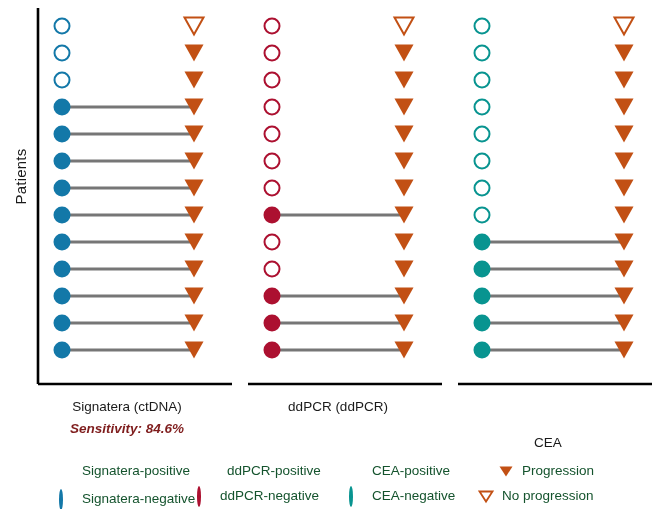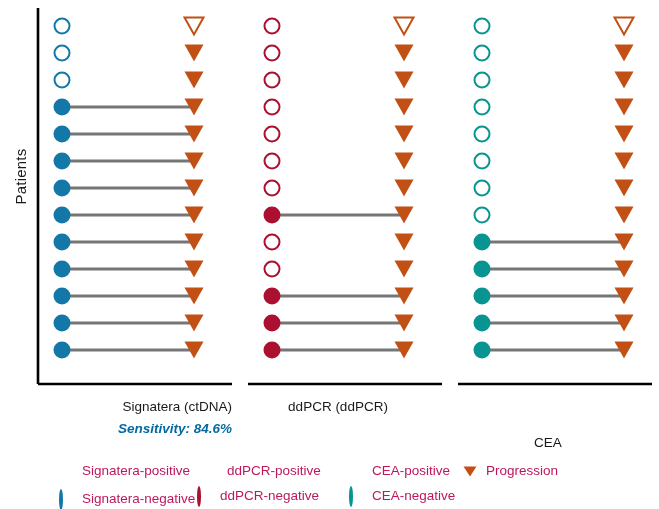--- a/index.html
+++ b/index.html
@@ -55,41 +55,41 @@
     font-weight: 400;
     color: #1a1a1a;
     white-space: nowrap;
   }
   .panel-caption .sens {
     display: block;
     margin-top: 8px;
     font-size: 13.5px;
     font-weight: bold;
     font-style: italic;
-    color: #0369a1;
+    color: #7f1d1d;
     white-space: nowrap;
   }
   
   .legend {
     position: absolute;
     left: 0;
     top: 455px;
     width: 659px;
     height: 54px;
   }
   .legend-item {
     position: absolute;
     display: flex;
     align-items: center;
     height: 20px;
     white-space: nowrap;
   }
   .legend-item .lg-label {
     font-size: 13.5px;
-    color: #be185d;
+    color: #14532d;
     margin-left: 8px;
     line-height: 1;
   }
   .sym {
     width: 16px;
     height: 16px;
     flex: 0 0 16px;
     position: relative;
   }
   .sym-dot {
@@ -294,21 +294,21 @@
           <polygon points="614.5,314.5 633.5,314.5 624,331.5" fill="#c25014" stroke="#c25014" stroke-width="0" stroke-linejoin="miter"></polygon>
         </g>
         <g>
           <line x1="489.5" y1="350" x2="626" y2="350" stroke="#767676" stroke-width="3"></line>
           <circle cx="482" cy="350" r="8.5" fill="#089490" stroke="#089490" stroke-width="0"></circle>
           <polygon points="614.5,341.5 633.5,341.5 624,358.5" fill="#c25014" stroke="#c25014" stroke-width="0" stroke-linejoin="miter"></polygon>
         </g>
       </g>
     </svg>
 
-  <div class="panel-caption" id="caption-0" style="left:22px; top:400px; width:210px;text-align:right;">
+  <div class="panel-caption" id="caption-0" style="left:22px; top:400px; width:210px;">
     <span class="assay">Signatera (ctDNA)</span>
     <span class="sens">Sensitivity: 84.6%</span>
   </div>
 
   <div class="panel-caption" id="caption-1" style="left:233px; top:400px; width:210px;">
     <span class="assay">ddPCR (ddPCR)</span>
   </div>
 
   <div class="panel-caption" id="caption-2" style="left:443px; top:400px; width:210px;margin-top:36px;">
     <span class="assay">CEA</span>
@@ -332,23 +332,31 @@
         <span class="lg-label">ddPCR-negative</span>
       </div>
       <div class="legend-item" style="left: 348px; top: 31px;">
         <span class="sym"><span class="sym-dot open" style="border-color: rgb(8, 148, 144);"></span></span>
         <span class="lg-label">CEA-negative</span>
       </div>
       <div class="legend-item" style="left: 348px; top: 6px;">
         <span class="sym"><span class="sym-dot" style="background: rgb(8, 148, 144);"></span></span>
         <span class="lg-label">CEA-positive</span>
       </div>
-      <div class="legend-item" style="left: 462px; top: 6px;">
+      <div class="legend-item" style="left: 498px; top: 6px;">
         <span class="sym sym-tri">
           <svg width="16" height="16" viewBox="0 0 16 16" xmlns="http://www.w3.org/2000/svg">
             <polygon points="1.5,3.5 14.5,3.5 8,13.5" fill="#c25014" stroke="#c25014" stroke-width="0"></polygon>
           </svg>
         </span>
         <span class="lg-label">Progression</span>
       </div>
+      <div class="legend-item" style="left: 478px; top: 31px;">
+        <span class="sym sym-tri">
+          <svg width="16" height="16" viewBox="0 0 16 16" xmlns="http://www.w3.org/2000/svg">
+            <polygon points="1.5,3.5 14.5,3.5 8,13.5" fill="#ffffff" stroke="#c25014" stroke-width="1.8"></polygon>
+          </svg>
+        </span>
+        <span class="lg-label">No progression</span>
+      </div>
     </div>
 
 </div>
 
 </body></html>

